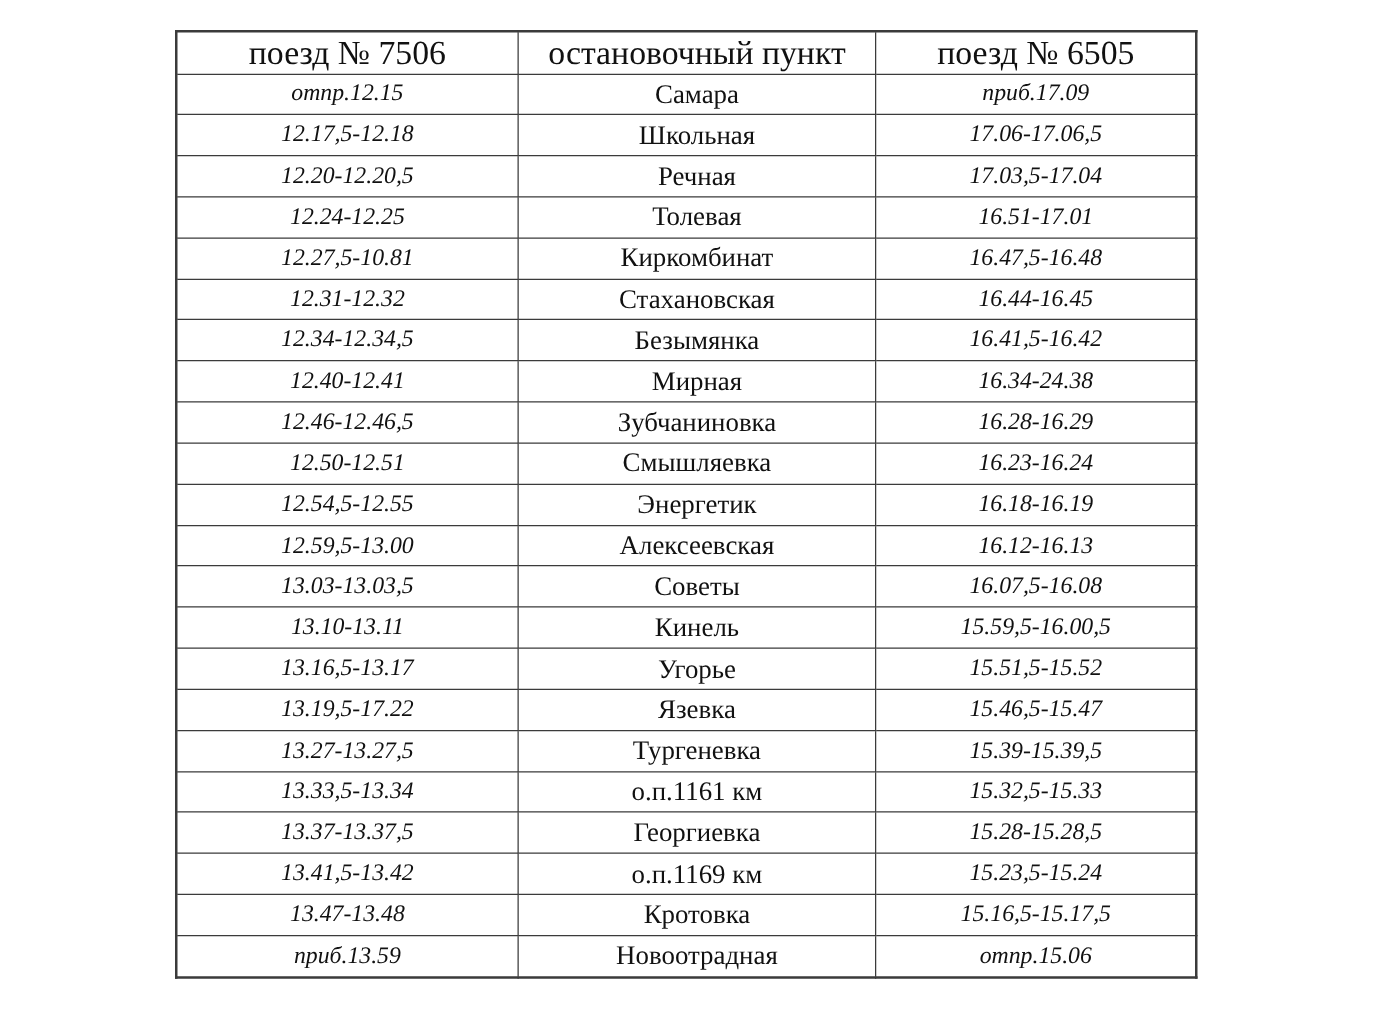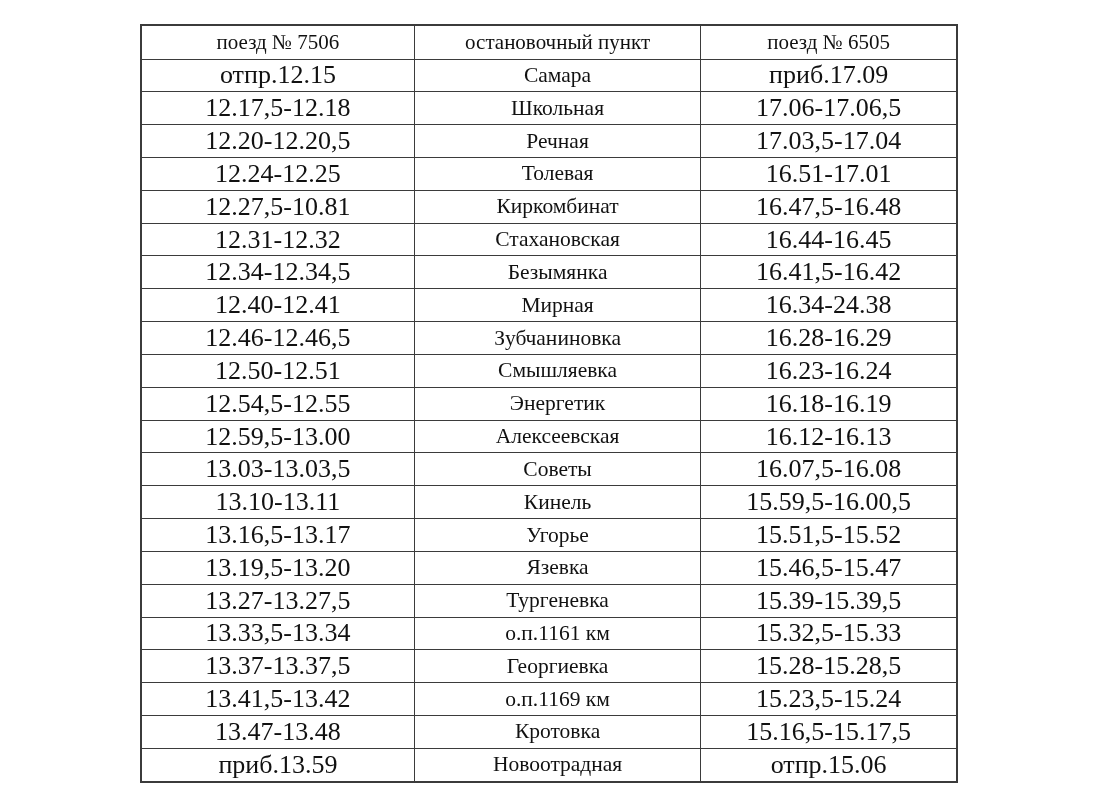--- a/index.html
+++ b/index.html
@@ -36,24 +36,25 @@
     vertical-align: middle;
     padding: 0;
     overflow: hidden;
     white-space: nowrap;
     font-weight: normal;
   }
   table.timetable thead tr {
     height: 34px;
   }
   th.col-header {
-    font-size: 21px;
+    font-size: 27px;
   }
   td.time-cell {
-    font-size: 26px;
+    font-size: 19px;
+    font-style: italic;
   }
   td.station-cell {
     font-size: 21.5px;
     padding-top: 4px;
     margin-left: 25px;
   }
 </style>
 </head>
 <body>
 
@@ -141,21 +142,21 @@
           <td class="time-cell">13.10-13.11</td>
           <td class="station-cell">Кинель</td>
           <td class="time-cell">15.59,5-16.00,5</td>
         </tr>
         <tr>
           <td class="time-cell">13.16,5-13.17</td>
           <td class="station-cell">Угорье</td>
           <td class="time-cell">15.51,5-15.52</td>
         </tr>
         <tr>
-          <td class="time-cell">13.19,5-13.20</td>
+          <td class="time-cell">13.19,5-17.22</td>
           <td class="station-cell">Язевка</td>
           <td class="time-cell">15.46,5-15.47</td>
         </tr>
         <tr>
           <td class="time-cell">13.27-13.27,5</td>
           <td class="station-cell">Тургеневка</td>
           <td class="time-cell">15.39-15.39,5</td>
         </tr>
         <tr>
           <td class="time-cell">13.33,5-13.34</td>

